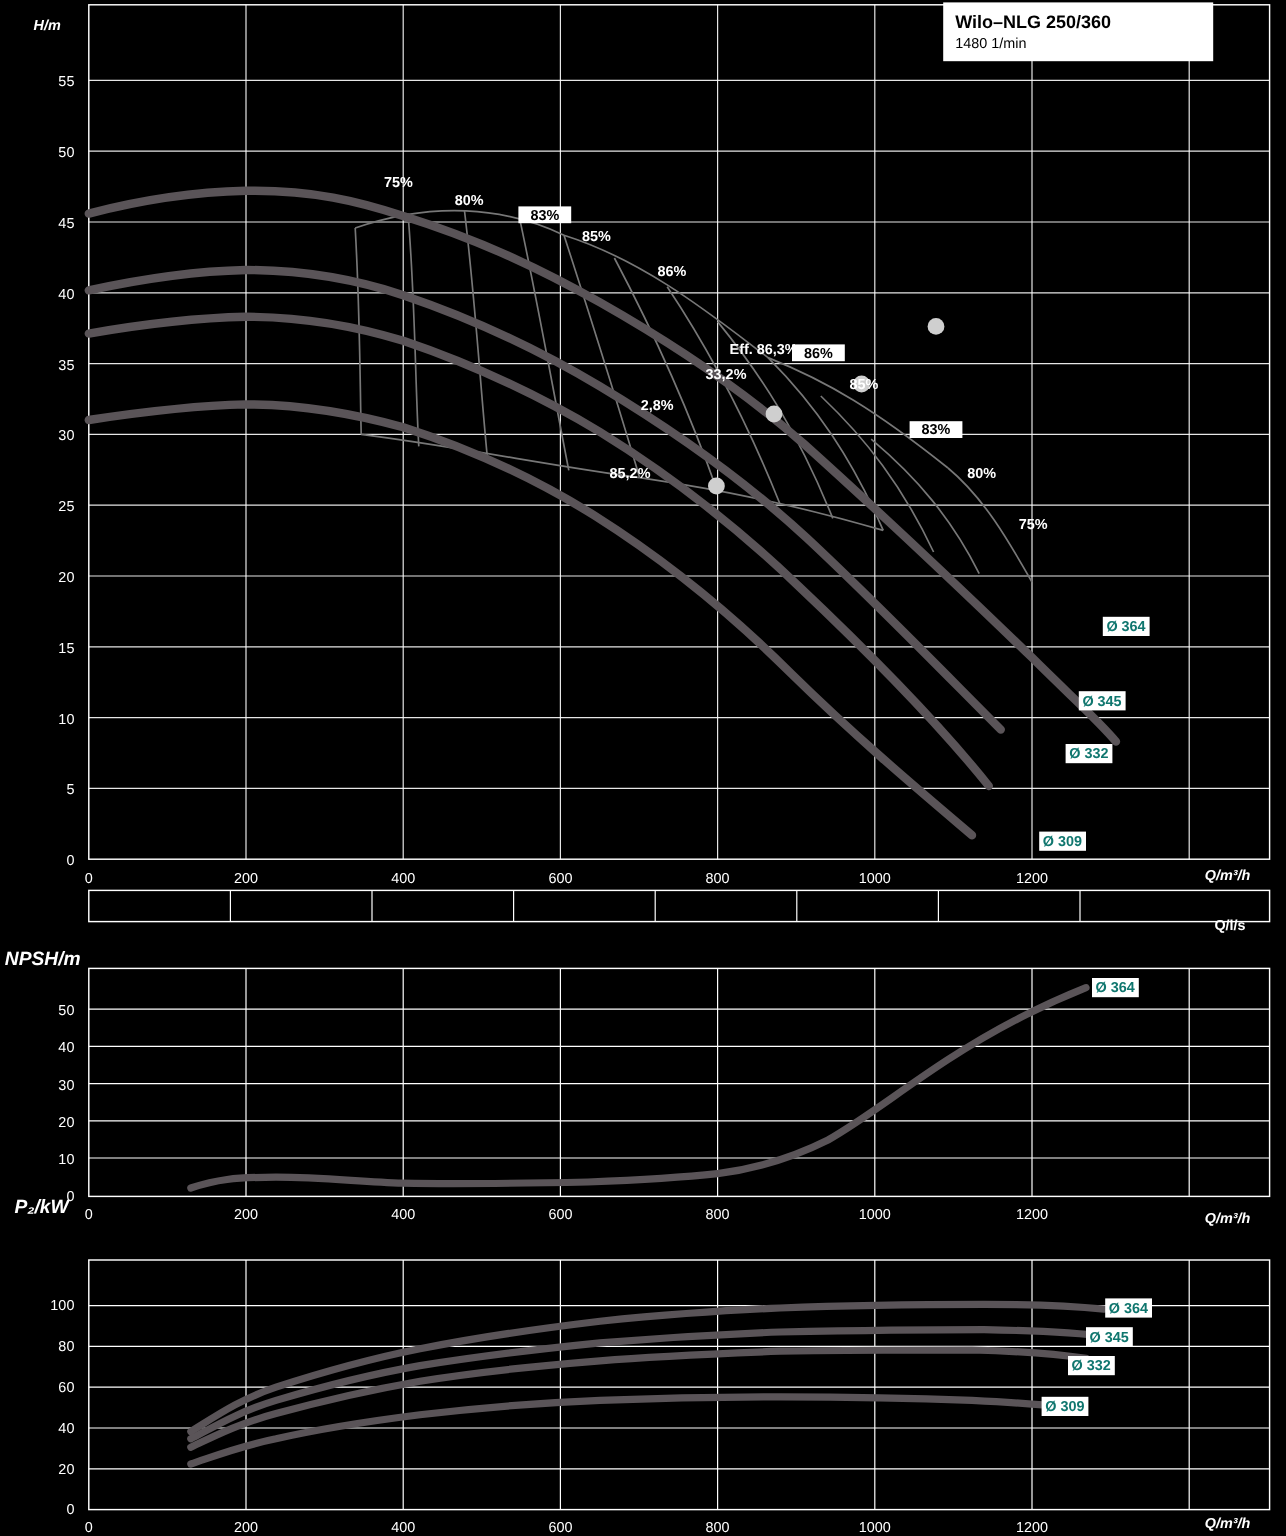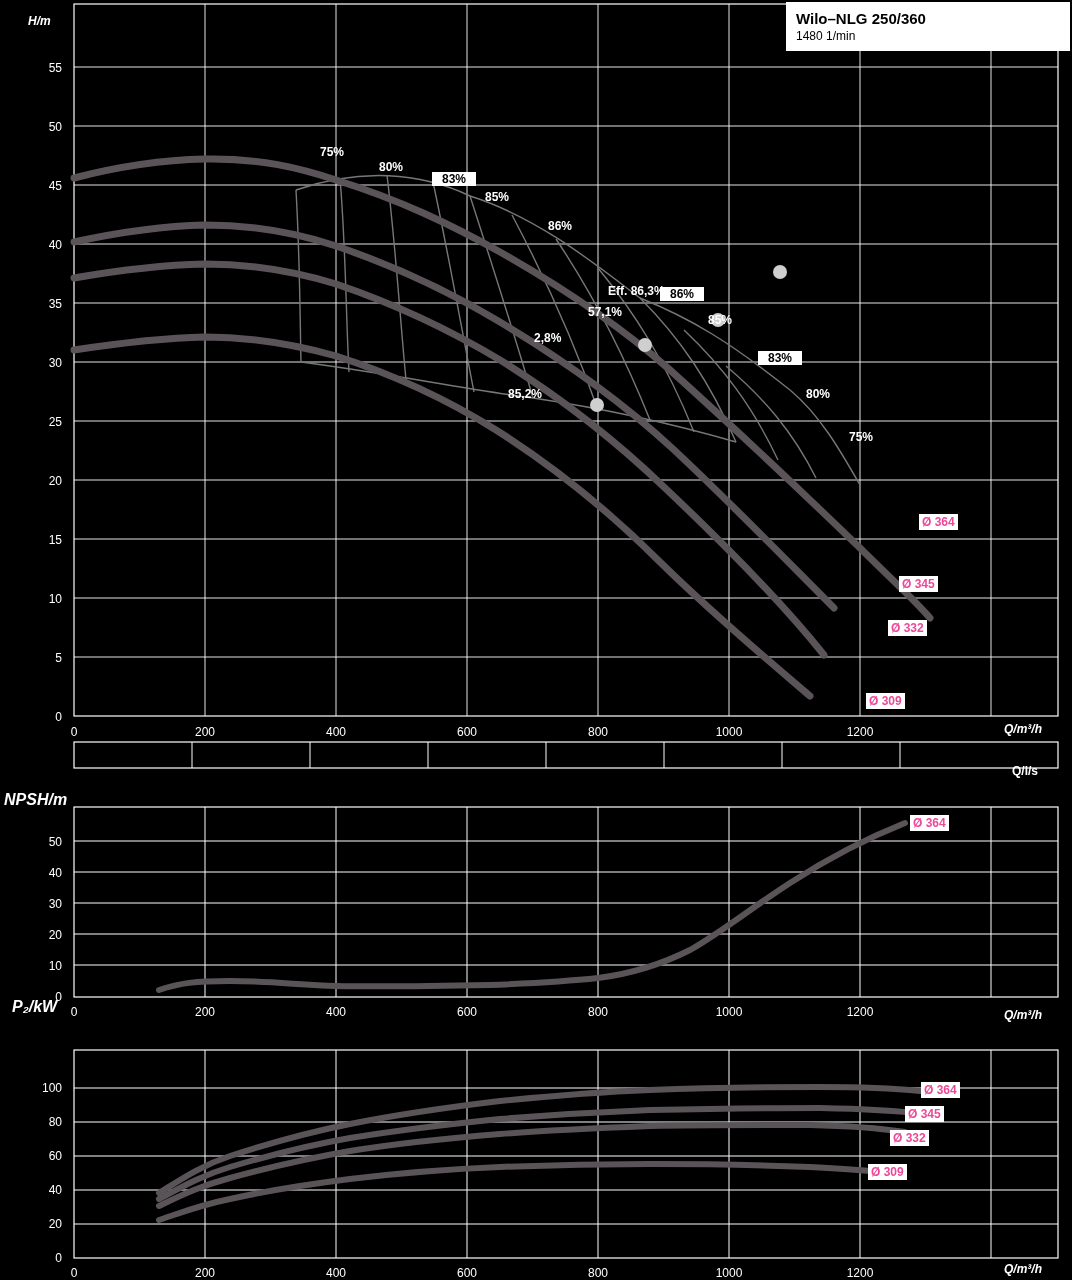--- a/index.html
+++ b/index.html
@@ -4,21 +4,21 @@
 <style>
   html,body{margin:0;padding:0;background:#000;}
   body{width:1072px;height:1280px;font-family:"Liberation Sans",sans-serif;color:#fff;position:relative;overflow:hidden;}
   .chart{position:absolute;}
   svg{display:block;}
   .tick{font-size:12px;fill:#fff;}
   .infobox{position:absolute;background:#fff;color:#000;}
   .infobox .title{font-weight:bold;font-size:15px;padding:8px 10px 2px 10px;}
   .infobox .sub{font-size:12px;padding:0 10px 1px 10px;}
   .infobox .sub:last-child{padding-bottom:8px;}
-  .lbl{position:absolute;font-size:12px;font-weight:bold;color:#ec4899;background:#fff;padding:1px 3px;white-space:nowrap;}
+  .lbl{position:absolute;font-size:12px;font-weight:bold;color:#0f766e;background:#fff;padding:1px 3px;white-space:nowrap;}
   .eff{position:absolute;font-size:12px;font-weight:bold;color:#fff;background:transparent;white-space:nowrap;}
   .effw{position:absolute;font-size:12px;font-weight:bold;color:#000;background:#fff;padding:0 10px;white-space:nowrap;}
 </style>
 </head>
 <body>
 
 <div class="chart" style="left:0;top:0;width:1072px;height:775px;">
   <svg width="1072" height="775" viewBox="0 0 1072 775">
 
     <rect x="74" y="4" width="984" height="712" fill="#000" stroke="#fff" stroke-width="1.2"></rect>
@@ -132,38 +132,38 @@
       <text x="782" y="790">300</text>
       <text x="900" y="790">350</text>
     </g>
   </svg>
 </div>
 
 <div class="axis-title" style="position:absolute;left:28px;top:4px;font-size:12px;font-weight:bold;font-style:italic;margin-top:10px;">H/m</div>
 <div style="position:absolute;left:1004px;top:722px;font-size:12px;font-weight:bold;font-style:italic;">Q/m³/h</div>
 <div style="position:absolute;left:1012px;top:764px;font-size:12px;font-weight:bold;">Q/l/s</div>
 
-<div class="infobox" style="left:786px;top:2px;width:284px;">
+<div class="infobox" style="left:786px;top:2px;width:225px;">
   <div class="title">Wilo–NLG 250/360</div>
   <div class="sub">1480 1/min</div>
 </div>
 
 <div class="eff" style="left:320px;top:145px;">75%</div>
 <div class="eff" style="left:379px;top:160px;">80%</div>
 <div class="effw" style="left:432px;top:172px;">83%</div>
 <div class="eff" style="left:485px;top:190px;">85%</div>
 <div class="eff" style="left:548px;top:219px;">86%</div>
 <div class="eff" style="left:608px;top:248px;margin-top:36px;">Eff. 86,3%</div>
 <div class="effw" style="left:660px;top:287px;">86%</div>
 <div class="eff" style="left:708px;top:313px;">85%</div>
 <div class="effw" style="left:758px;top:351px;">83%</div>
 <div class="eff" style="left:806px;top:387px;">80%</div>
 <div class="eff" style="left:849px;top:430px;">75%</div>
 
-<div class="eff" style="left:588px;top:305px;">57,1%</div>
+<div class="eff" style="left:588px;top:305px;">33,2%</div>
 <div class="eff" style="left:534px;top:331px;">2,8%</div>
 <div class="eff" style="left:508px;top:387px;">85,2%</div>
 
 <div class="lbl" style="left:919px;top:514px;">Ø 364</div>
 <div class="lbl" style="left:899px;top:576px;">Ø 345</div>
 <div class="lbl" style="left:888px;top:620px;">Ø 332</div>
 <div class="lbl" style="left:866px;top:693px;">Ø 309</div>
 
 <div class="chart" style="left:0;top:795px;width:1072px;height:225px;">
   <svg width="1072" height="225" viewBox="0 0 1072 225">

